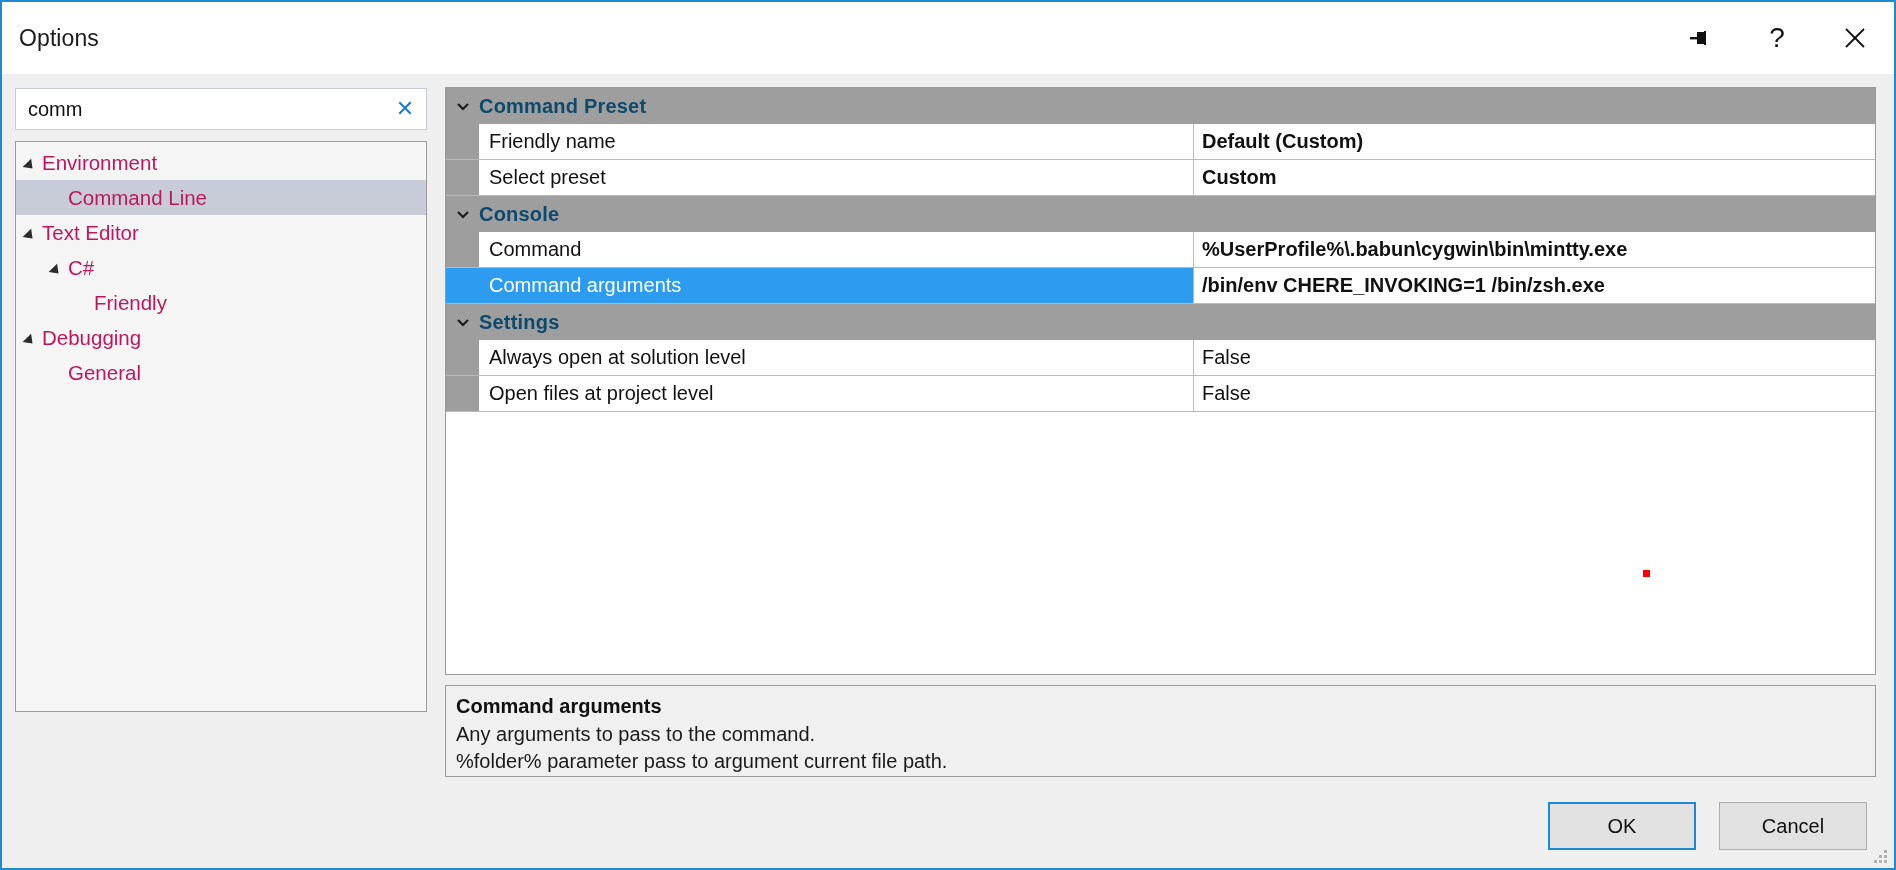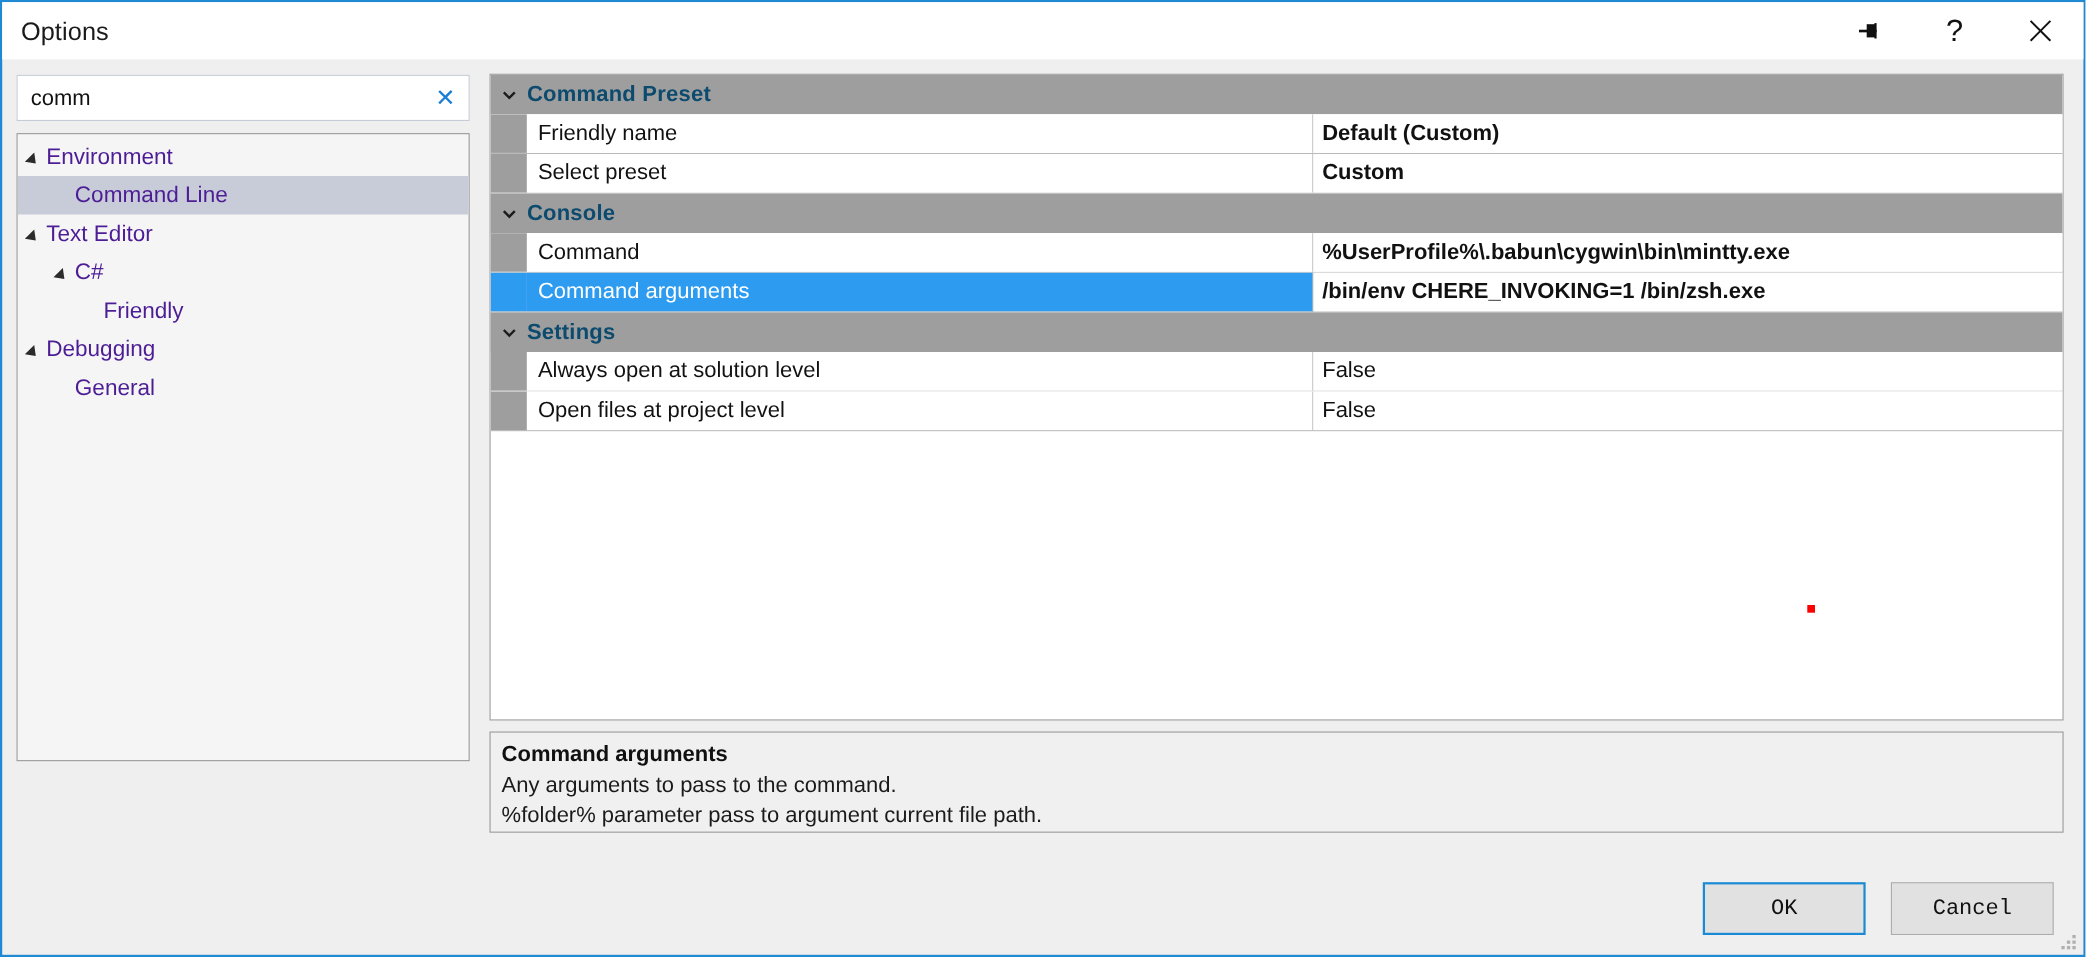--- a/index.html
+++ b/index.html
@@ -23,21 +23,21 @@
     height: 870px;
     box-sizing: border-box;
     border: 2px solid #2089d3;
     background: #efefef;
     display: flex;
     flex-direction: column;
   }
 
   
   #titlebar {
-    height: 52px;
+    height: 72px;
     background: #ffffff;
     flex: 0 0 auto;
     display: flex;
     align-items: center;
     position: relative;
   }
   #title-text {
     margin-left: 17px;
     font-size: 23px;
     color: #1a1a1a;
@@ -118,21 +118,21 @@
     border: 1px solid #9a9a9a;
     background: #f5f5f5;
     padding-top: 3px;
     overflow: hidden;
   }
   .tree-item {
     height: 35px;
     display: flex;
     align-items: center;
     font-size: 20.5px;
-    color: #4c1d95;
+    color: #be185d;
     user-select: none;
     cursor: default;
     padding-left: 8px;
   }
   .tree-item.selected { background: #c8ccd9; }
   .tree-arrow {
     width: 18px;
     display: inline-block;
     flex: 0 0 auto;
     color: #2b2b2b;
@@ -282,21 +282,21 @@
     display: flex;
     align-items: center;
     justify-content: flex-end;
     padding-right: 27px;
     box-sizing: border-box;
     position: relative;
   }
   .dlg-btn {
     width: 148px;
     height: 48px;
-    font-family: Liberation Mono, monospace;
+    font-family: Liberation Sans, sans-serif;
     font-size: 20px;
     color: #111;
     background: #e1e1e1;
     border: 1px solid #adadad;
     box-sizing: border-box;
     cursor: default;
   }
   .dlg-btn.primary {
     border: 2px solid #1a8ad4;
     margin-right: 23px;

